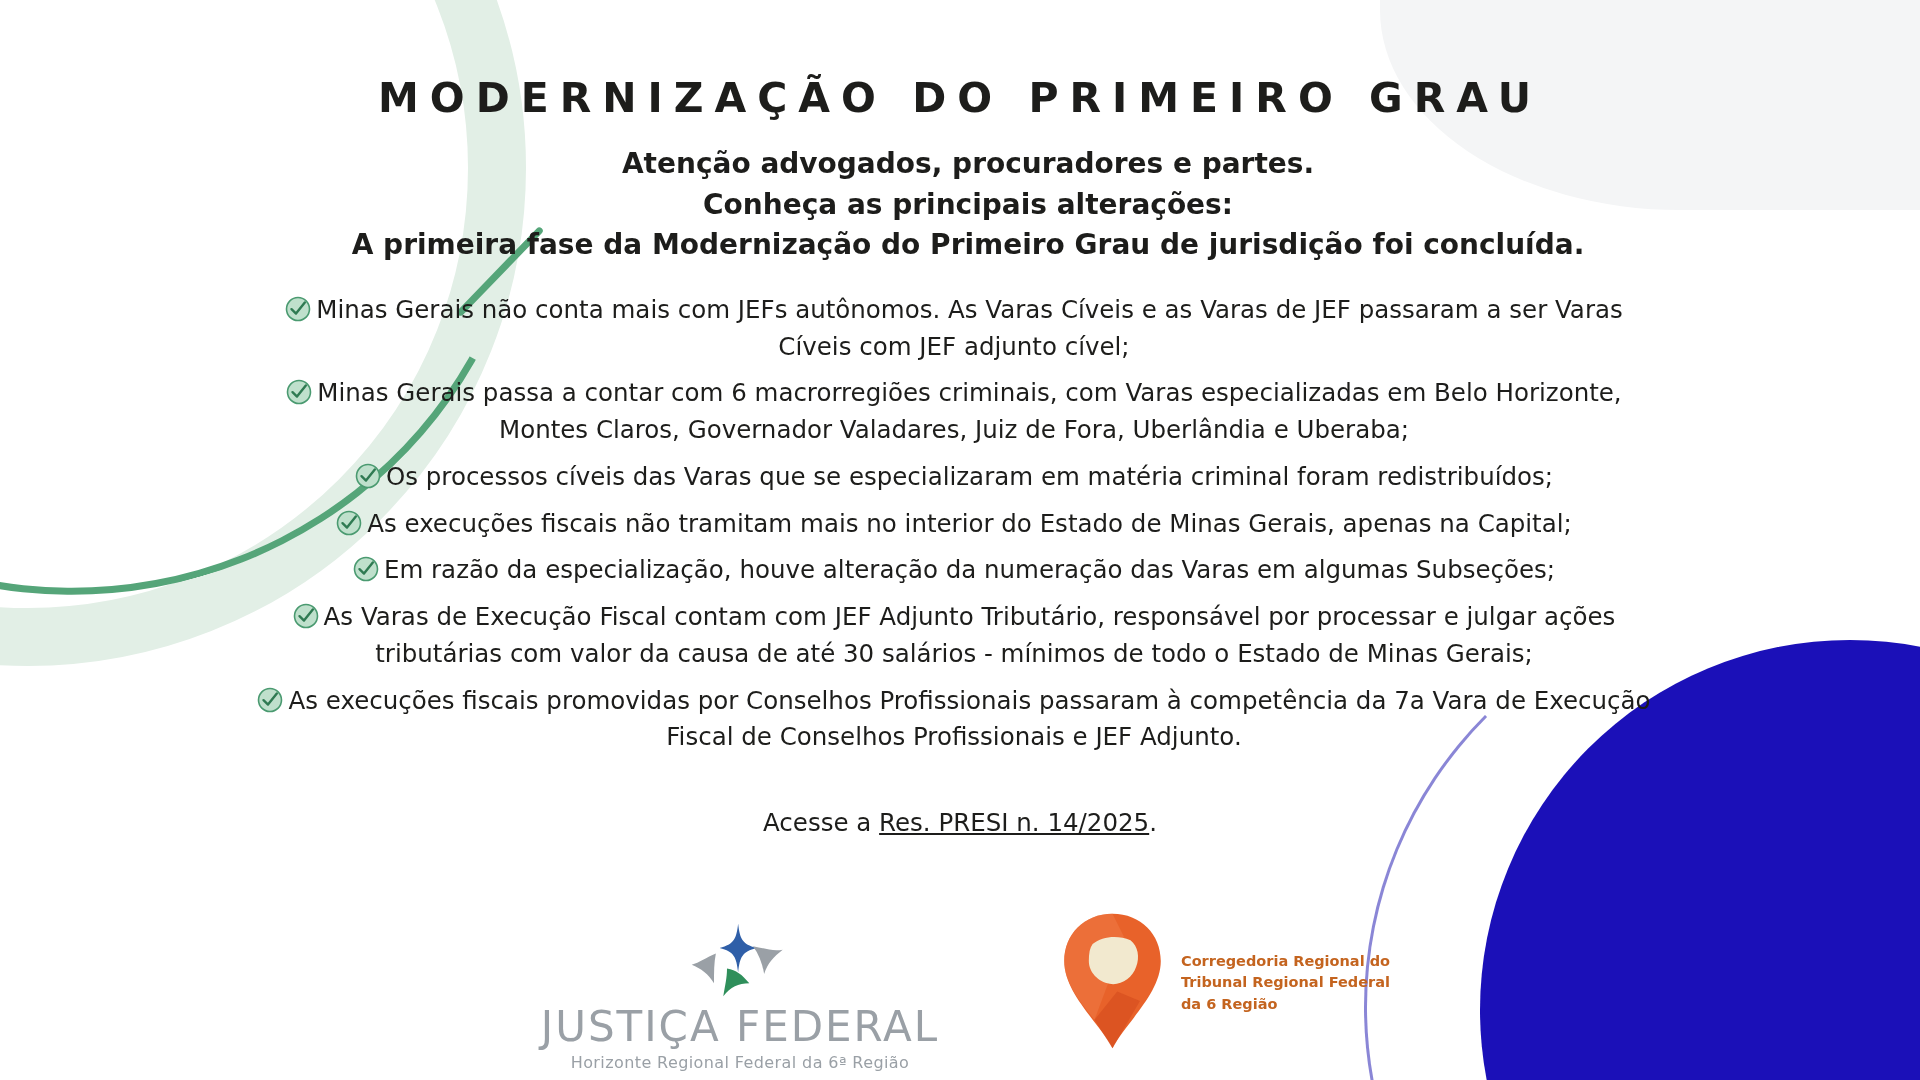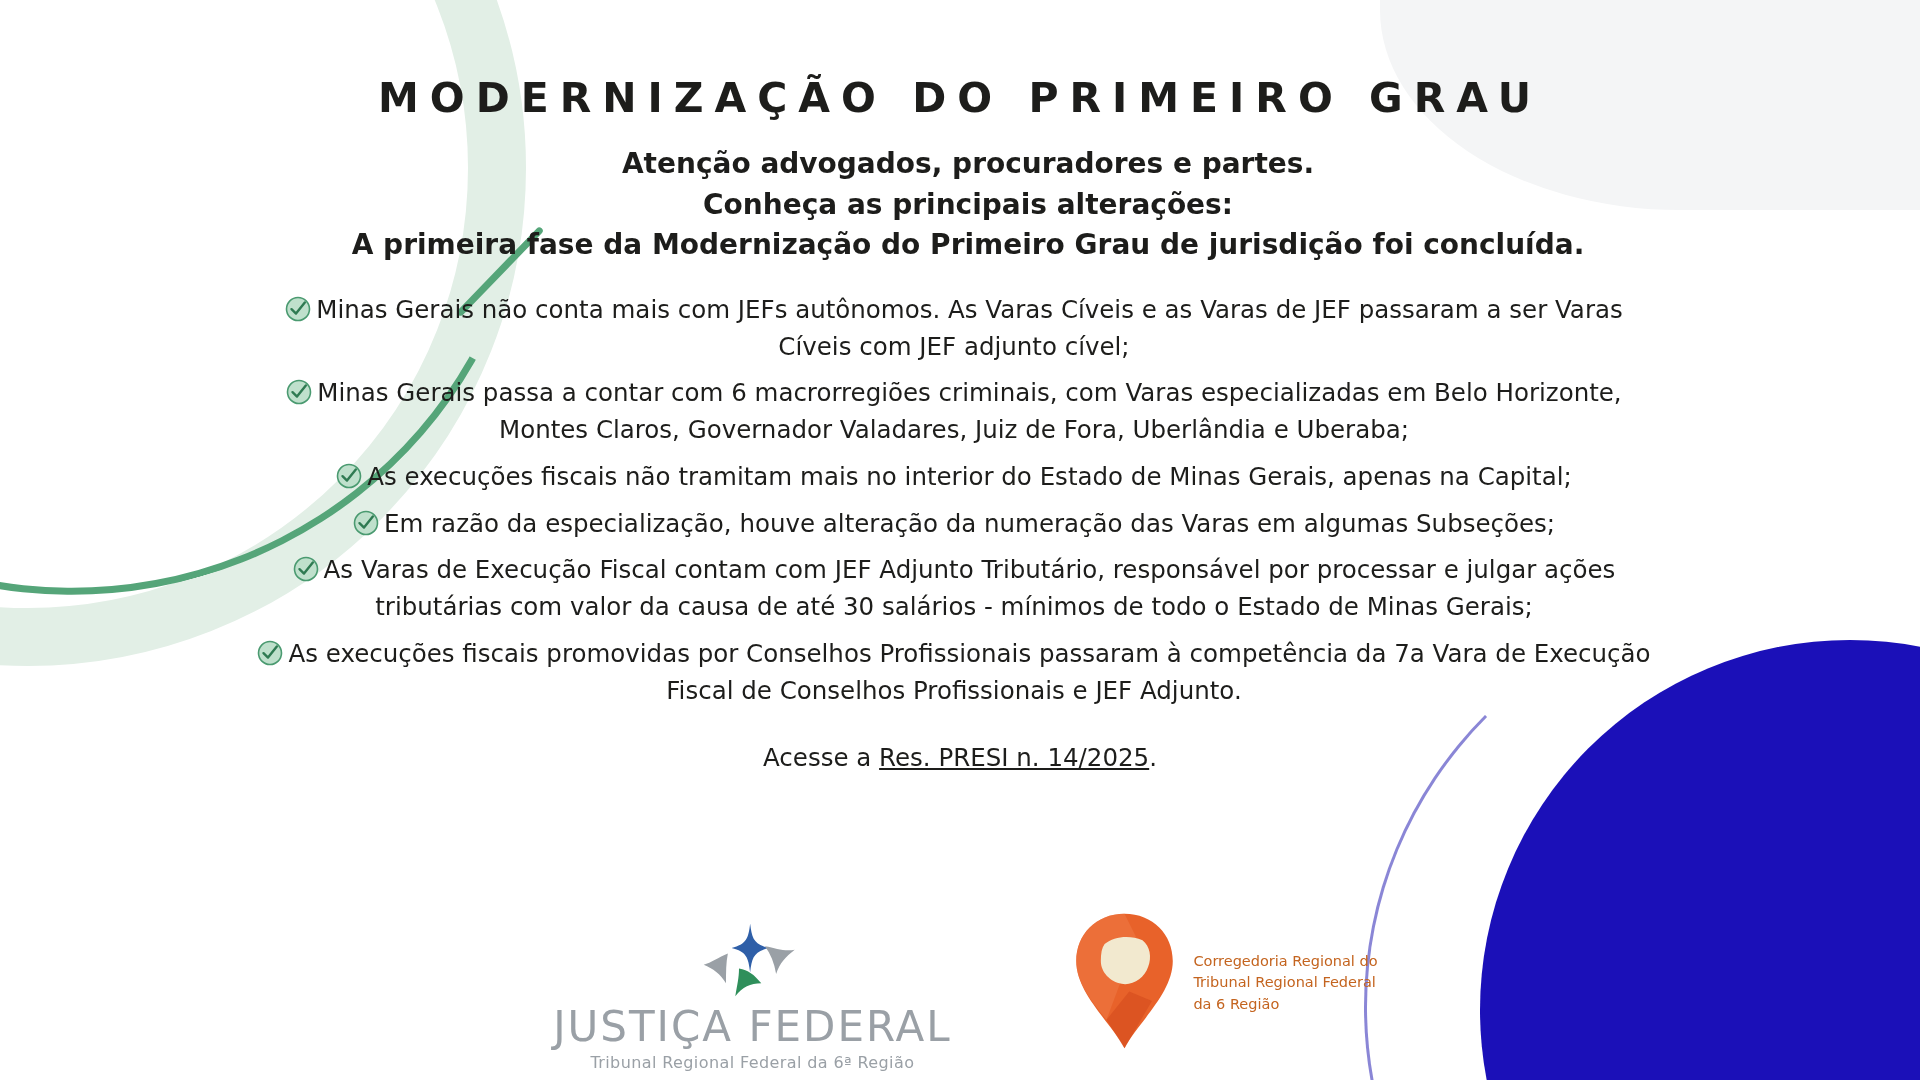--- a/index.html
+++ b/index.html
@@ -142,21 +142,21 @@
 
   .check-icon {
     display: inline-block;
     width: 26px;
     height: 26px;
     vertical-align: -4px;
     margin-right: 5px;
   }
 
   .access-line {
-    margin-top: 34px;
+    margin-top: 52px;
     font-size: 24.5px;
     color: #1d1d1b;
   }
 
   .access-link {
     color: #1d1d1b;
     text-decoration: underline;
   }
 
   
@@ -201,21 +201,21 @@
     align-items: center;
     gap: 16px;
     padding-bottom: 16px;
   }
 
   .corr-text {
     text-align: left;
     font-size: 14.5px;
     line-height: 1.45;
     color: #c4641f;
-    font-weight: normal;
+    font-weight: bold;
     font-family: "DejaVu Sans", sans-serif;
   }
 </style>
 </head>
 <body>
 
 <div id="poster">
 
   <div class="deco deco-grey-tr"></div>
   <div class="deco deco-green-arc"></div>
@@ -243,20 +243,28 @@
           </svg>
         </span><span>Minas Gerais não conta mais com JEFs autônomos. As Varas Cíveis e as Varas de JEF passaram a ser Varas Cíveis com JEF adjunto cível;</span>
       </li>
       <li class="bullet">
         <span class="check-icon">
           <svg viewBox="0 0 26 26" width="26" height="26" aria-hidden="true">
             <circle cx="13" cy="13" r="11.5" fill="#bfe0cc" stroke="#4a9a70" stroke-width="1.6"></circle>
             <path d="M6.5 13.2 L11 17.6 L19.8 6.4" fill="none" stroke="#2f7a52" stroke-width="2.4" stroke-linecap="round" stroke-linejoin="round"></path>
           </svg>
         </span><span>Minas Gerais passa a contar com 6 macrorregiões criminais, com Varas especializadas em Belo Horizonte, Montes Claros, Governador Valadares, Juiz de Fora, Uberlândia e Uberaba;</span>
+      </li>
+      <li class="bullet">
+        <span class="check-icon">
+          <svg viewBox="0 0 26 26" width="26" height="26" aria-hidden="true">
+            <circle cx="13" cy="13" r="11.5" fill="#bfe0cc" stroke="#4a9a70" stroke-width="1.6"></circle>
+            <path d="M6.5 13.2 L11 17.6 L19.8 6.4" fill="none" stroke="#2f7a52" stroke-width="2.4" stroke-linecap="round" stroke-linejoin="round"></path>
+          </svg>
+        </span><span>Os processos cíveis das Varas que se especializaram em matéria criminal foram redistribuídos;</span>
       </li>
       <li class="bullet">
         <span class="check-icon">
           <svg viewBox="0 0 26 26" width="26" height="26" aria-hidden="true">
             <circle cx="13" cy="13" r="11.5" fill="#bfe0cc" stroke="#4a9a70" stroke-width="1.6"></circle>
             <path d="M6.5 13.2 L11 17.6 L19.8 6.4" fill="none" stroke="#2f7a52" stroke-width="2.4" stroke-linecap="round" stroke-linejoin="round"></path>
           </svg>
         </span><span>As execuções fiscais não tramitam mais no interior do Estado de Minas Gerais, apenas na Capital;</span>
       </li>
       <li class="bullet">
@@ -294,21 +302,21 @@
     <div class="jf-logo">
       <div class="jf-mark">
         <svg viewBox="0 0 120 84" width="120" height="78" aria-hidden="true">
           <path d="M58 2 C60 18 62 24 78 28 C62 32 60 38 58 54 C56 38 54 32 38 28 C54 24 56 18 58 2 Z" fill="#2f5fa8"></path>
           <path d="M74 26 C86 28 94 32 106 30 C96 38 90 44 86 56 C84 44 80 34 74 26 Z" fill="#9aa0a6"></path>
           <path d="M46 50 C56 52 62 56 70 66 C58 66 50 70 42 80 C44 68 46 60 46 50 Z" fill="#2f8f5b"></path>
           <path d="M34 34 C24 38 16 44 8 46 C18 50 26 56 32 66 C32 54 32 44 34 34 Z" fill="#9aa0a6"></path>
         </svg>
       </div>
       <div class="jf-name">JUSTIÇA FEDERAL</div>
-      <div class="jf-sub">Tribunal Regional Federal da 6ª Região</div>
+      <div class="jf-sub">Horizonte Regional Federal da 6ª Região</div>
     </div>
 
     <div class="corr-logo">
       <div>
         <svg viewBox="0 0 110 150" width="105" height="142" aria-hidden="true">
           <path d="M55 4 C25 4 4 26 4 54 C4 88 40 118 55 146 C70 118 106 88 106 54 C106 26 85 4 55 4 Z" fill="#e8622a"></path>
           <path d="M55 4 C25 4 4 26 4 54 C4 76 20 97 36 116 L68 30 Z" fill="#ef7a45" opacity="0.55"></path>
           <path d="M36 116 L55 146 L84 96 L60 86 Z" fill="#d0461a" opacity="0.5"></path>
           <path d="M34 36 C44 28 60 26 74 32 C82 38 84 50 80 60 C76 72 64 80 52 78 C40 76 30 66 30 54 C30 46 31 40 34 36 Z" fill="#f2e9cf"></path>
         </svg>

